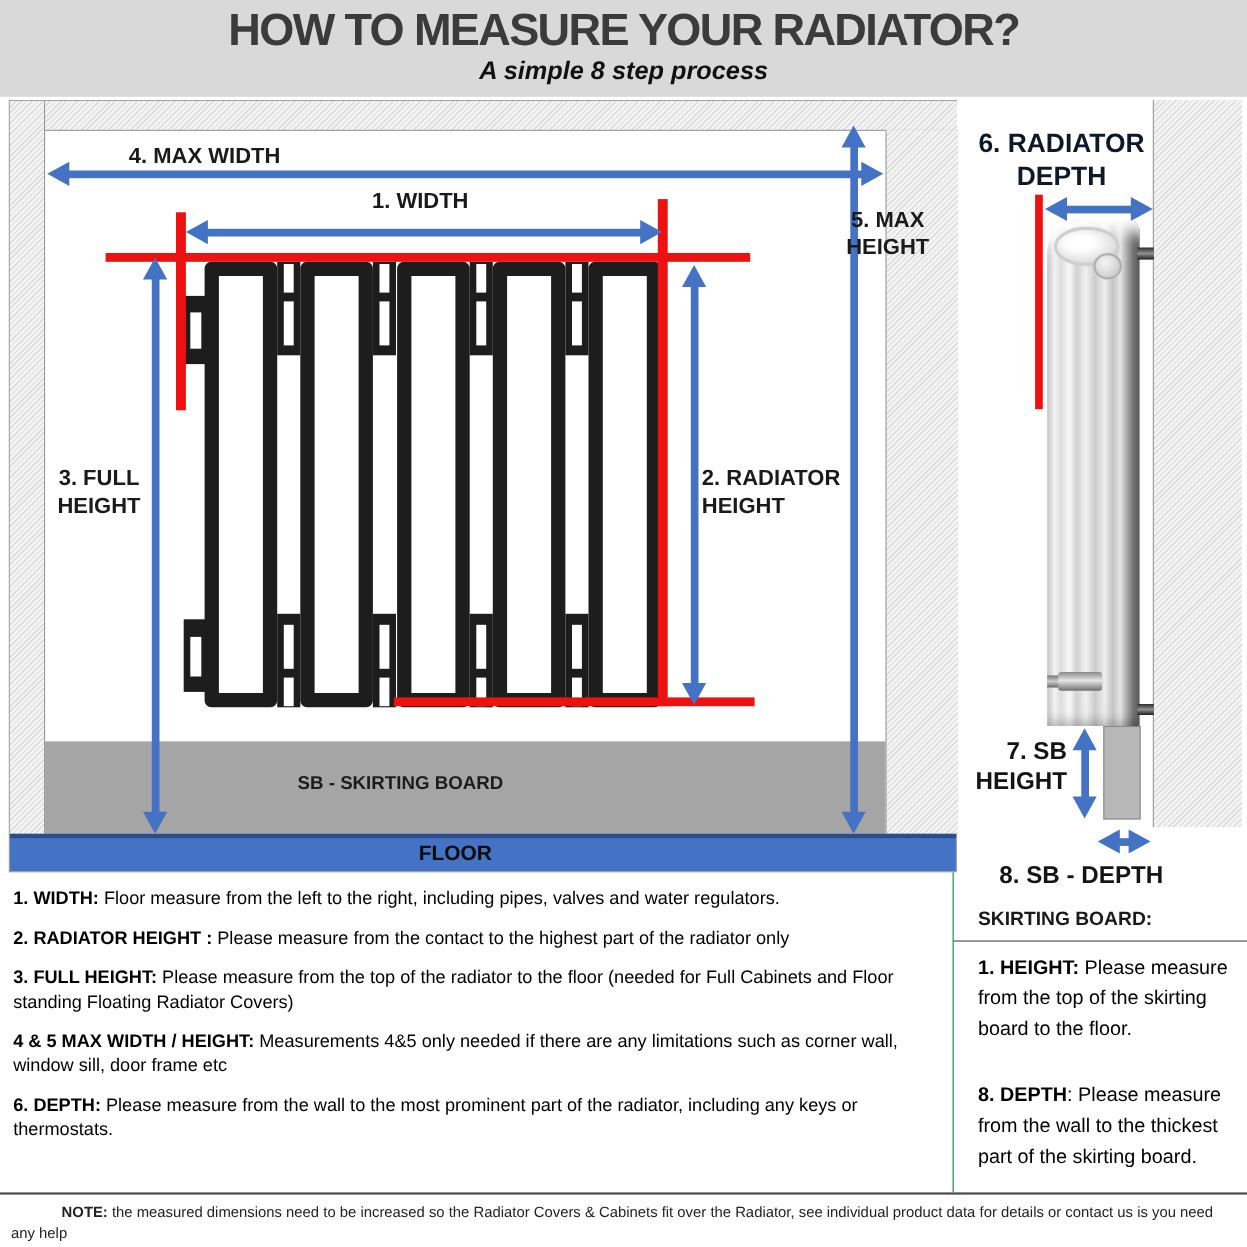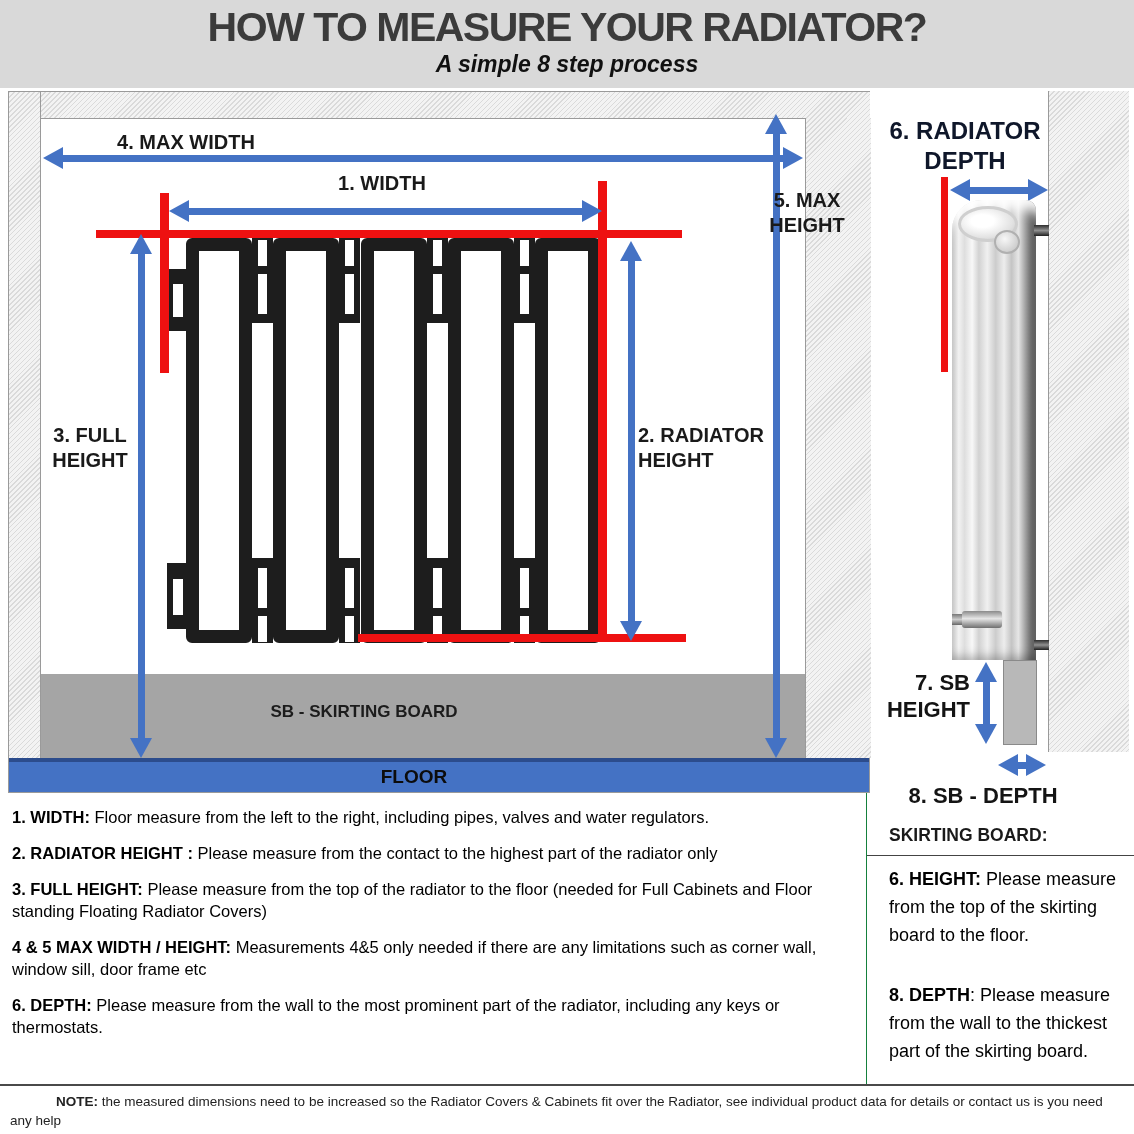--- a/index.html
+++ b/index.html
@@ -205,20 +205,20 @@
   <p><b>1. WIDTH:</b><span> Floor measure from the left to the right, including pipes, valves and water regulators.</span></p>
   <p><b>2. RADIATOR HEIGHT :</b><span> Please measure from the contact to the highest part of the radiator only</span></p>
   <p><b>3. FULL HEIGHT:</b><span> Please measure from the top of the radiator to the floor (needed for Full Cabinets and Floor standing Floating Radiator Covers)</span></p>
   <p><b>4 &amp; 5 MAX WIDTH / HEIGHT:</b><span> Measurements 4&amp;5 only needed if there are any limitations such as corner wall, window sill, door frame etc</span></p>
   <p><b>6. DEPTH:</b><span> Please measure from the wall to the most prominent part of the radiator, including any keys or thermostats.</span></p>
 </div>
 
 <div class="right-col">
   <div class="skirting-heading">SKIRTING BOARD:</div>
   <div class="divider"></div>
-  <div class="rpara" style="top:72px;"><b>6. HEIGHT:</b><span> Please measure from the top of the skirting board to the floor.</span></div>
+  <div class="rpara" style="top:72px;"><b>1. HEIGHT:</b><span> Please measure from the top of the skirting board to the floor.</span></div>
   <div class="rpara" style="top:188px;"><b>8. DEPTH</b><span>: Please measure from the wall to the thickest part of the skirting board.</span></div>
 </div>
 
 <div class="bottom-rule"></div>
 <div class="note">
   <b>NOTE:</b><span> the measured dimensions need to be increased so the Radiator Covers &amp; Cabinets fit over the Radiator, see individual product data for details or contact us is you need any help</span>
 </div>
 
 </body></html>

